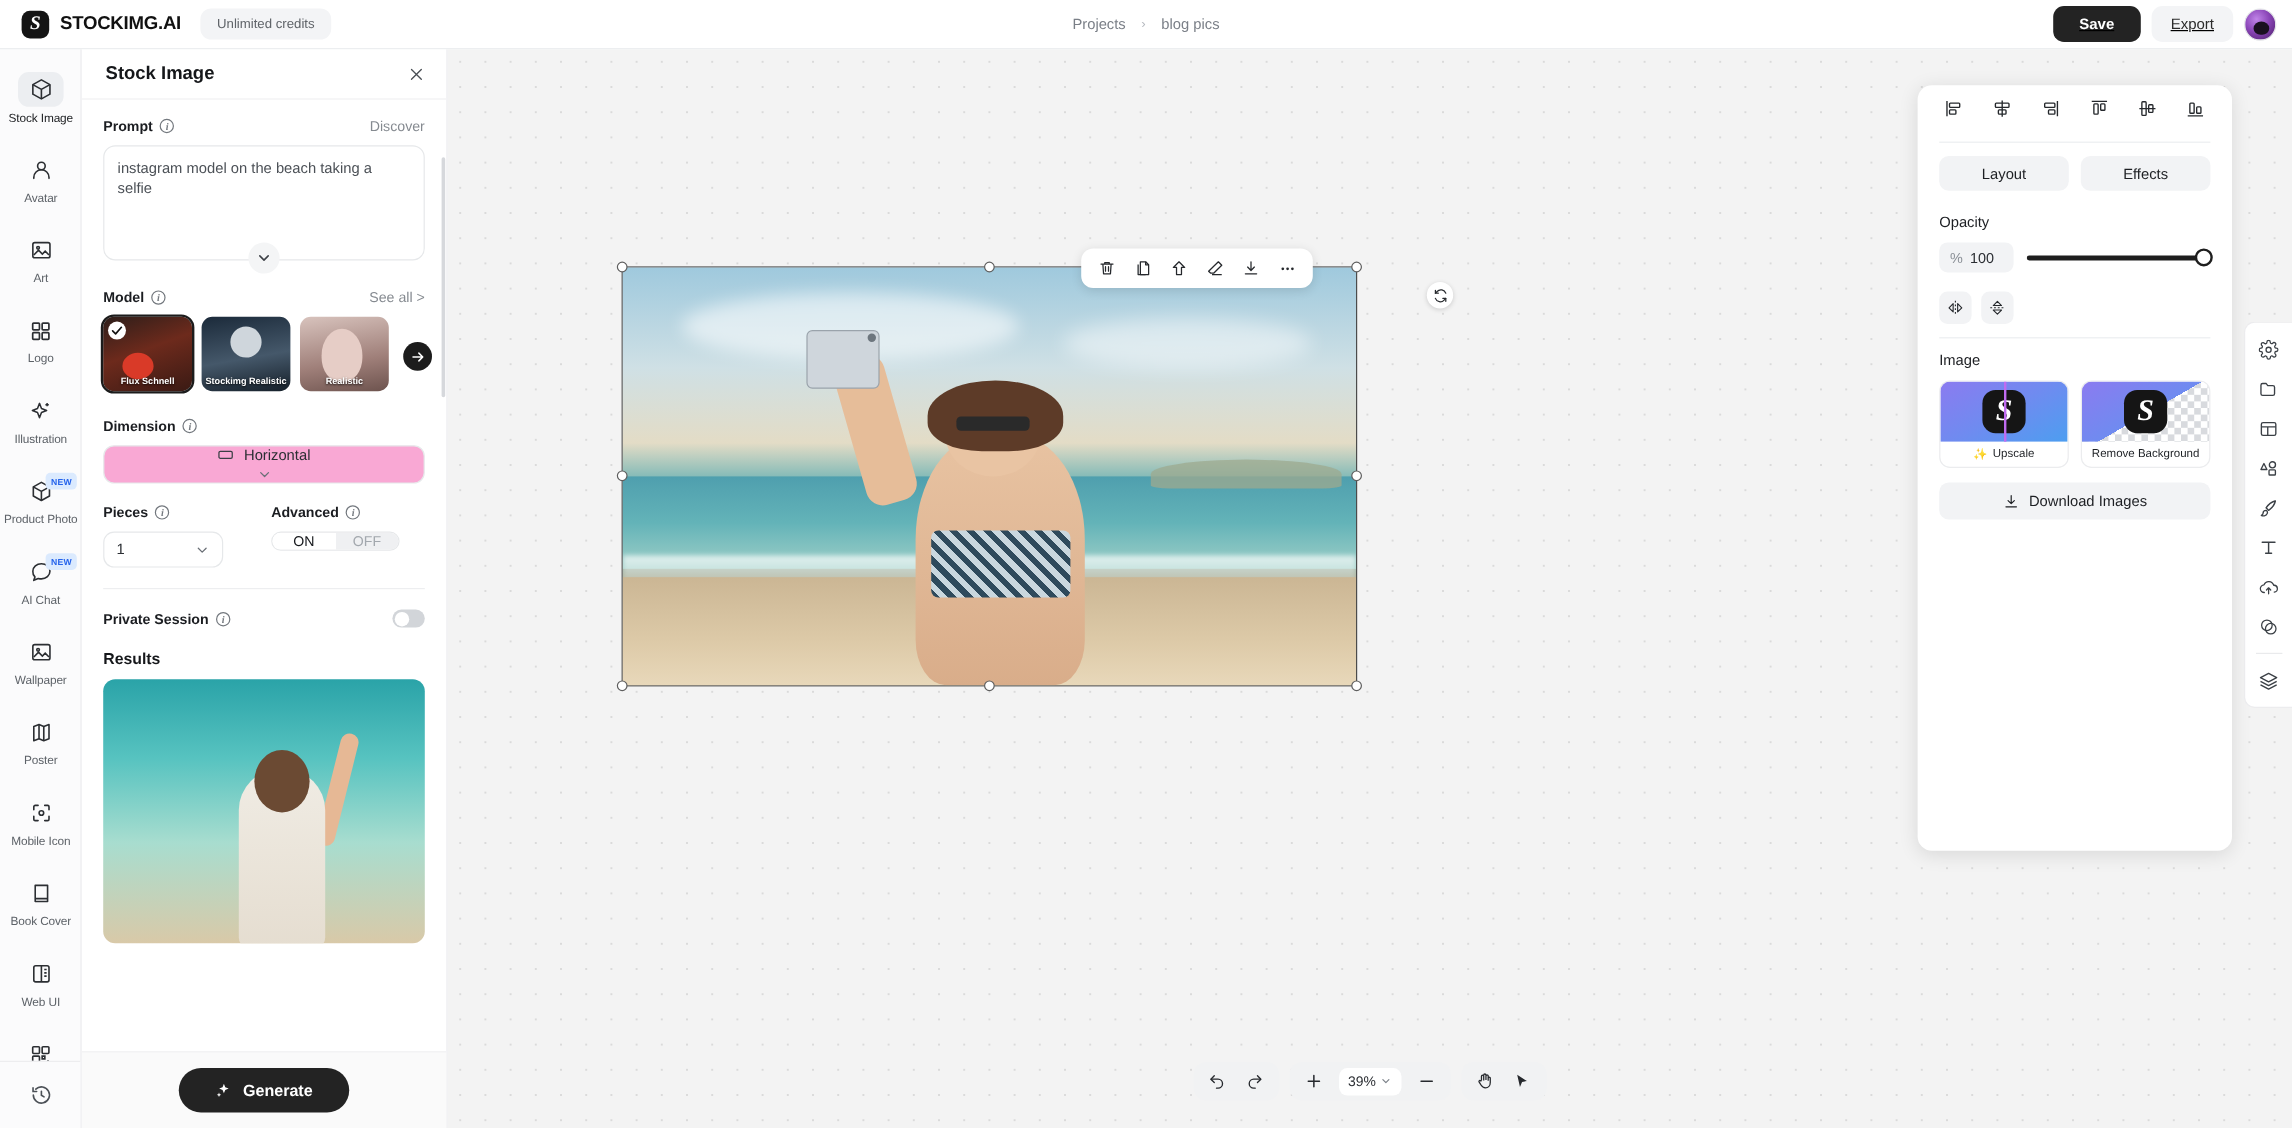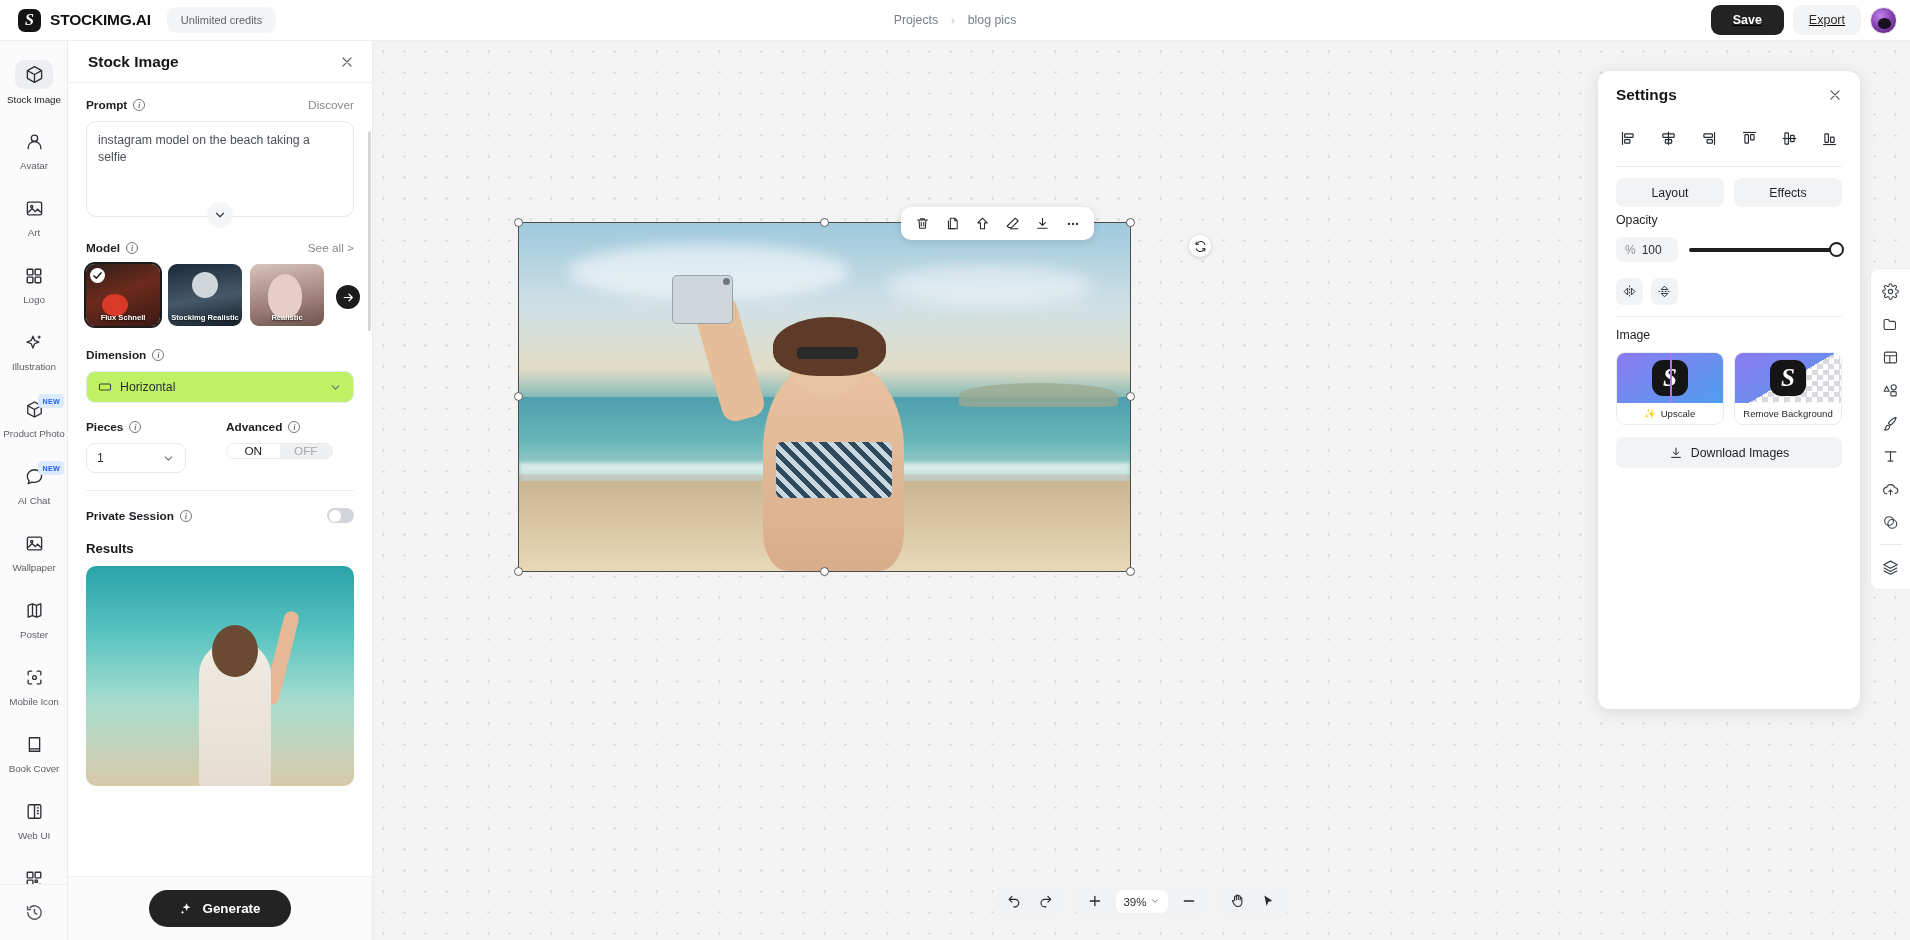--- a/index.html
+++ b/index.html
@@ -160,21 +160,21 @@
     border-radius:50% 50% 45% 45%; background:#e6cdc6;
   }
   .model-next {
     position: absolute; right: -6px; top: 21px; width: 24px; height: 24px;
     border-radius: 50%; background: #1c1c1c; color: #fff;
     display: flex; align-items: center; justify-content: center; cursor: pointer; z-index: 3;
   }
   .field-select {
     margin-top: 9px; height: 32px; border: 1px solid #e6e8ea; border-radius: 9px;
     display: flex; align-items: center; justify-content: space-between;
-    padding: 0 11px; font-size: 12.3px; color: #2b2e33; cursor: pointer; background:#bef264;
+    padding: 0 11px; font-size: 12.3px; color: #2b2e33; cursor: pointer; background:#f9a8d4;flex-direction:column;
   }
   .sel-left { display: flex; align-items: center; gap: 8px; }
   .two-col { display: flex; gap: 12px; margin-top: 17px; }
   .col { flex: 1 1 0; }
   .small-select {
     margin-top: 9px; height: 30px; width: 100px; border: 1px solid #e6e8ea;
     border-radius: 9px; display: flex; align-items: center; justify-content: space-between;
     padding: 0 10px; font-size: 12.3px; color: #2b2e33; cursor: pointer; background:#fff;
   }
   .seg {
@@ -374,21 +374,21 @@
     width: 24px; height: 24px; display: flex; align-items: center; justify-content: center;
     cursor: pointer; color: #25282c; border-radius: 5px;
   }
   .st-divider { height: 1px; background: #eceef0; margin: 11px 0; }
   .tab-row { display: flex; gap: 10px; margin-top: 5px; }
   .tab {
     flex: 1 1 0; height: 29px; background: #f2f3f5; border-radius: 8px;
     display: flex; align-items: center; justify-content: center;
     font-size: 12.3px; color: #1d1f23; cursor: pointer;
   }
-  .st-sec-title { font-size: 12.3px; color: #1d1f23; margin-top: 6px; }
+  .st-sec-title { font-size: 12.3px; color: #1d1f23; margin-top: 19px; }
   .opacity-row { display: flex; align-items: center; gap: 11px; margin-top: 10px; }
   .op-input {
     background: #f2f3f5; border-radius: 7px; height: 25px; width: 62px;
     display: flex; align-items: center; gap: 6px; padding: 0 9px;
     font-size: 12px; color: #2b2e33; cursor: text;
   }
   .op-pct { color: #8b9097; }
   .slider { flex: 1 1 auto; position: relative; height: 18px; display: flex; align-items: center; }
   .slider-track { width: 100%; height: 4px; border-radius: 3px; background: #1e1e1e; }
   .slider-knob {
@@ -917,28 +917,20 @@
             <svg width="15" height="15" viewBox="0 0 24 24" fill="currentColor">
                 <path d="M5.5 2.5 18.5 11 12 12.2 9.2 19z"></path>
               </svg>
           </span>
         </div>
       </div>
     </div>
   </div>
 
   <div class="settings">
-    <div class="st-head">
-      <div class="st-title">Settings</div>
-      <div class="icon-x">
-        <svg width="14" height="14" viewBox="0 0 24 24" fill="none" stroke="currentColor" stroke-width="1.8" stroke-linecap="round">
-            <path d="M5 5l14 14M19 5L5 19"></path>
-          </svg>
-      </div>
-    </div>
 
     <div class="align-row">
       <div class="align-btn">
         <span>
           <svg width="17" height="17" viewBox="0 0 24 24" fill="none" stroke="currentColor" stroke-width="1.6">
               <path d="M3.5 3v18"></path>
               <rect x="6.5" y="5.5" width="12" height="5" rx="1"></rect>
               <rect x="6.5" y="13.5" width="7.5" height="5" rx="1"></rect>
             </svg>
         </span>

